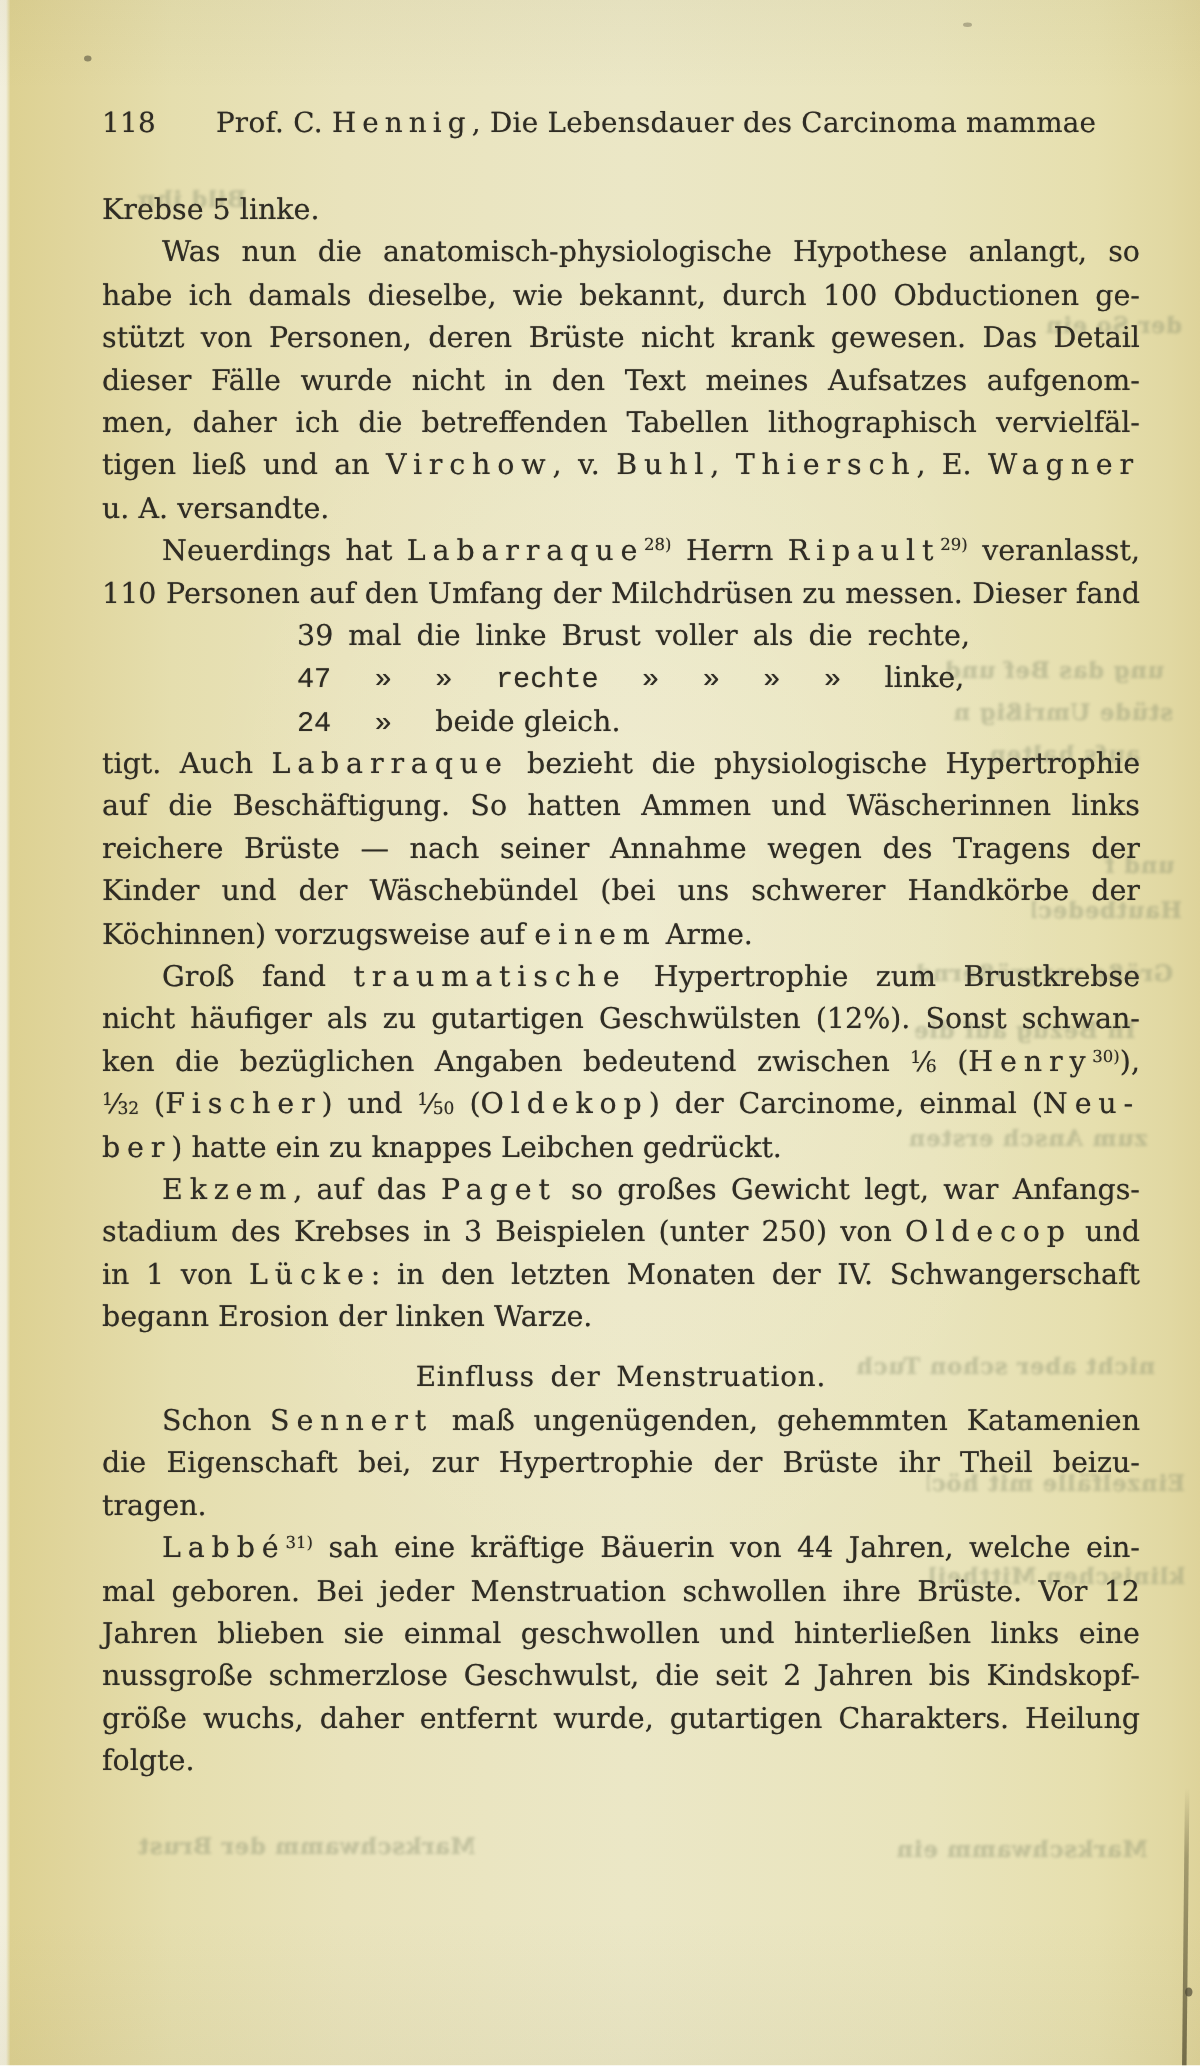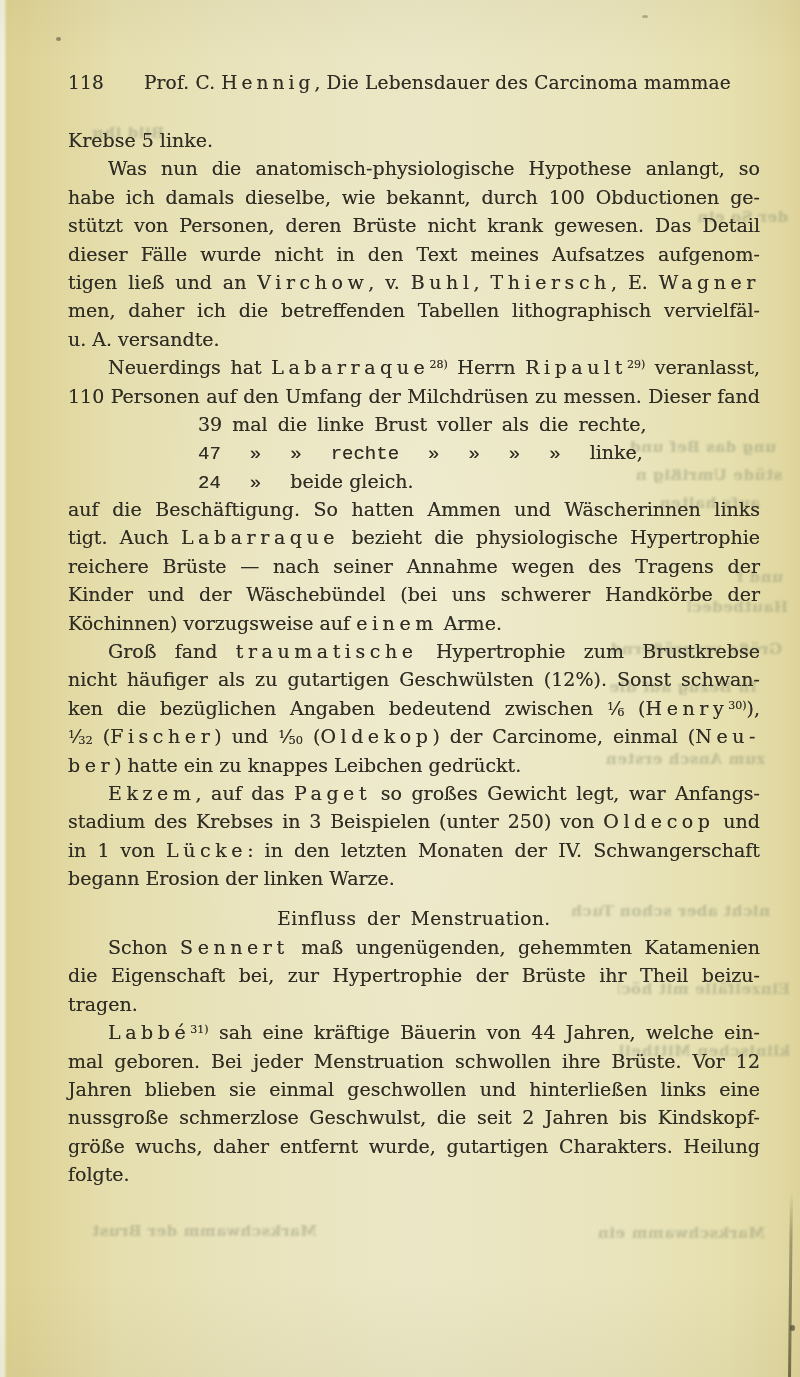--- a/index.html
+++ b/index.html
@@ -95,30 +95,30 @@
     <span>118</span>
     <span class="t"><span>Prof. C. </span><span class="sp">Hennig</span><span>, Die Lebensdauer des Carcinoma mammae</span></span>
   </div>
 
   <div class="textcol">
     <div class="ln l"><span>Krebse 5 linke.</span></div>
     <div class="ln j ind"><span>Was nun die anatomisch-physiologische Hypothese anlangt, so</span></div>
     <div class="ln j"><span>habe ich damals dieselbe, wie bekannt, durch 100 Obductionen ge-</span></div>
     <div class="ln j"><span>stützt von Personen, deren Brüste nicht krank gewesen. Das Detail</span></div>
     <div class="ln j"><span>dieser Fälle wurde nicht in den Text meines Aufsatzes aufgenom-</span></div>
+    <div class="ln j"><span>men, daher ich die betreffenden Tabellen lithographisch vervielfäl-</span></div>
     <div class="ln j"><span>tigen ließ und an </span><span class="sp">Virchow</span><span>, v. </span><span class="sp">Buhl</span><span>, </span><span class="sp">Thiersch</span><span>, E. </span><span class="sp">Wagner</span></div>
-    <div class="ln j"><span>men, daher ich die betreffenden Tabellen lithographisch vervielfäl-</span></div>
     <div class="ln l"><span>u. A. versandte.</span></div>
     <div class="ln j ind"><span>Neuerdings hat </span><span class="sp">Labarraque</span><sup>28)</sup><span> Herrn </span><span class="sp">Ripault</span><sup>29)</sup><span> veranlasst,</span></div>
     <div class="ln j"><span>110 Personen auf den Umfang der Milchdrüsen zu messen. Dieser fand</span></div>
     <div class="ln tbl t1"><span>39 mal die linke Brust voller als die rechte,</span></div>
     <div class="ln tbl"><span class="gw">47</span><span class="gw">»</span><span class="gw">»</span><span class="gw">rechte</span><span class="gw">»</span><span class="gw">»</span><span class="gw">»</span><span class="gw">»</span><span>linke,</span></div>
     <div class="ln tbl"><span class="gw">24</span><span class="gw">»</span><span>beide gleich.</span></div>
+    <div class="ln j"><span>tigt. Auch </span><span class="sp">Labarraque</span><span> bezieht die physiologische Hypertrophie</span></div>
     <div class="ln j"><span>auf die Beschäftigung. So hatten Ammen und Wäscherinnen links</span></div>
-    <div class="ln j"><span>tigt. Auch </span><span class="sp">Labarraque</span><span> bezieht die physiologische Hypertrophie</span></div>
     <div class="ln j"><span>reichere Brüste — nach seiner Annahme wegen des Tragens der</span></div>
     <div class="ln j"><span>Kinder und der Wäschebündel (bei uns schwerer Handkörbe der</span></div>
     <div class="ln l"><span>Köchinnen) vorzugsweise auf </span><span class="sp">einem</span><span> Arme.</span></div>
     <div class="ln j ind"><span>Groß fand </span><span class="sp">traumatische</span><span> Hypertrophie zum Brustkrebse</span></div>
     <div class="ln j"><span>nicht häufiger als zu gutartigen Geschwülsten (12%). Sonst schwan-</span></div>
     <div class="ln j"><span>ken die bezüglichen Angaben bedeutend zwischen </span><span class="frac"><span class="fr-n">1</span><span class="fr-s">⁄</span><span class="fr-d">6</span></span><span> (</span><span class="sp">Henry</span><sup>30)</sup><span>),</span></div>
     <div class="ln j"><span class="frac"><span class="fr-n">1</span><span class="fr-s">⁄</span><span class="fr-d">32</span></span><span> (</span><span class="sp">Fischer</span><span>) und </span><span class="frac"><span class="fr-n">1</span><span class="fr-s">⁄</span><span class="fr-d">50</span></span><span> (</span><span class="sp">Oldekop</span><span>) der Carcinome, einmal (</span><span class="sp">Neu-</span></div>
     <div class="ln l"><span class="sp">ber</span><span>) hatte ein zu knappes Leibchen gedrückt.</span></div>
     <div class="ln j ind"><span class="sp">Ekzem</span><span>, auf das </span><span class="sp">Paget</span><span> so großes Gewicht legt, war Anfangs-</span></div>
     <div class="ln j"><span>stadium des Krebses in 3 Beispielen (unter 250) von </span><span class="sp">Oldecop</span><span> und</span></div>

